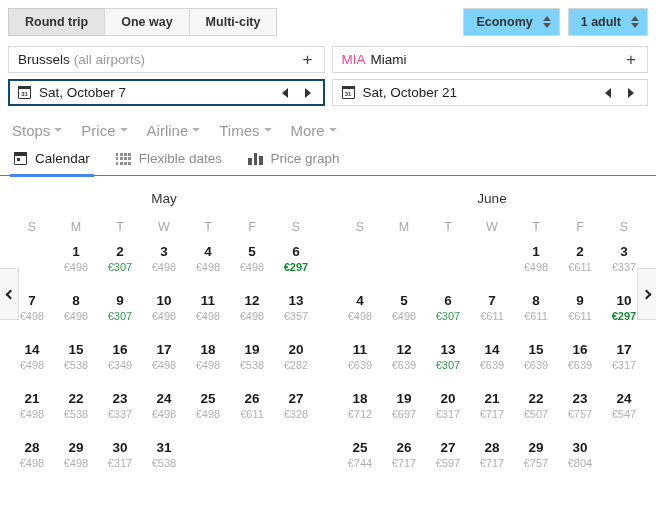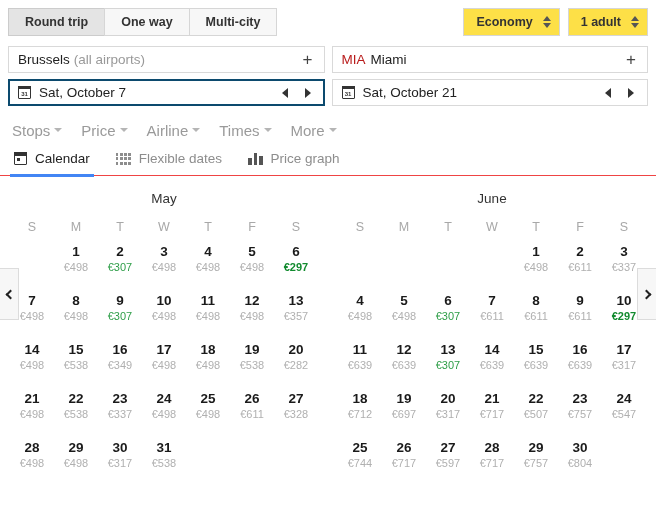--- a/index.html
+++ b/index.html
@@ -26,21 +26,21 @@
     cursor: pointer; white-space: nowrap;
   }
   .trip-btn:last-child { border-right: 1px solid #d6d6d6; }
   .trip-btn.selected { background: #e4e4e4; border-color: #ccc; }
 
   .rightctl { display: flex; gap: 8px; }
   .sel-btn {
     height: 28px; padding: 0 8px 0 12px;
     display: flex; align-items: center; gap: 10px;
     font-size: 12.5px; font-weight: bold; color: #333;
-    background: #fde047; border: 1px solid #d6d6d6;
+    background: #7dd3fc; border: 1px solid #d6d6d6;
     cursor: pointer; white-space: nowrap;
   }
   .updown { display: flex; flex-direction: column; gap: 2px; line-height: 0; }
   .updown i { display: block; width: 0; height: 0; border-left: 4px solid transparent;
                border-right: 4px solid transparent; }
   .updown i.up { border-bottom: 5px solid #555; }
   .updown i.dn { border-top: 5px solid #555; }
 
   
   .fieldrow { display: flex; gap: 7px; padding: 0 8px; margin-top: 6px; }
@@ -48,21 +48,21 @@
     flex: 1; height: 27px; background: #fff;
     border: 1px solid #d9d9d9;
     display: flex; align-items: center; padding: 0 9px;
     font-size: 13.5px; cursor: text;
   }
   .field.focused { border: 2px solid #0c4a6e; padding: 0 8px; }
   .field .spacer { flex: 1; }
   .plus { font-size: 17px; color: #444; line-height: 1; padding-right: 2px; cursor: pointer; }
   .city-main { color: #222; }
   .city-sub { color: #999; margin-left: 4px; }
-  .code-pre { color: #b91c1c; margin-right: 5px; }
+  .code-pre { color: #ec4899; margin-right: 5px; }
 
   
   .calicon {
     width: 13px; height: 13px; border: 1.5px solid #333;
     border-radius: 1px; margin-right: 8px; position: relative;
     display: flex; align-items: flex-end; justify-content: center;
     font-size: 6px; font-weight: bold; color: #333; line-height: 1;
     padding-bottom: 1px; flex: none;
   }
   .calicon::before {

